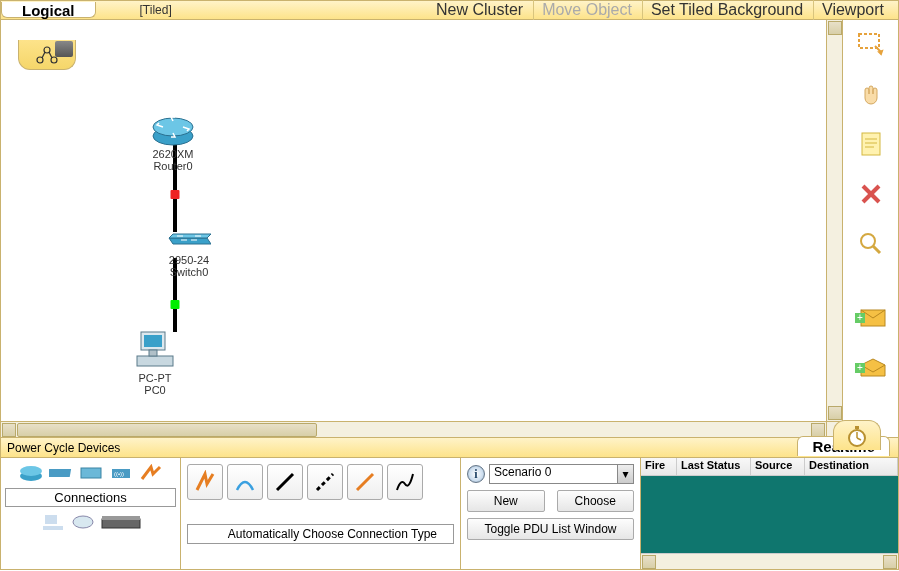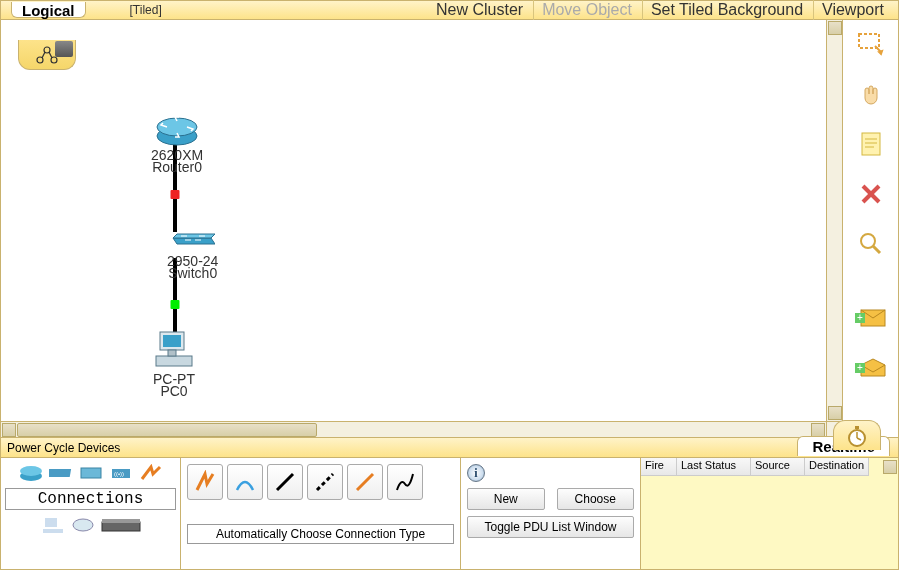--- a/index.html
+++ b/index.html
@@ -11,24 +11,23 @@
     height: 20px;
     background: linear-gradient(to bottom, #fff3c8, #fde38a);
     border: 1px solid #c9b26e;
     position: relative;
   }
   .topbar .mode-tab {
     background: #fff;
     border: 1px solid #c9b26e;
     border-top: none;
     border-radius: 0 0 6px 6px;
-    padding: 0 10px;
+    padding: 0 20px;
     font-weight: bold;
     font-size: 15px;
-    margin-left: 10px;
     height: 16px;
     line-height: 17px;
   }
   .topbar .root { margin-left: 44px; color: #333; font-size: 12px; }
   .topbar .right-btns { position: absolute; right: 6px; display: flex; gap: 2px; }
   .topbar .btn {
     font-size: 16px; color: #333; padding: 1px 8px; border: none; background: transparent; cursor: pointer;
     border-left: 1px solid #d8c47d;
   }
   .topbar .btn.disabled { color: #aaa; }
@@ -71,21 +70,21 @@
     background: #fff;
     overflow: hidden;
   }
   .canvas {
     position: relative;
     width: 100%;
     height: 396px;
     background: #fff;
   }
   
-  .device { position: absolute; text-align: center; font-size: 14px; color: #333; }
+  .device { position: absolute; text-align: center; font-size: 11px; color: #333; }
   .device .label { line-height: 12px; }
   
   .router-icon { width: 44px; height: 32px; }
   .switch-icon { width: 44px; height: 22px; }
   .pc-icon { width: 40px; height: 40px; }
   
   .link-line { position: absolute; background: #000; width: 4px; left: 50%; transform: translateX(-50%); }
   .port-dot { position: absolute; width: 9px; height: 9px; border-radius: 1px; left: 50%; transform: translateX(-50%); }
   .port-red { background: #e22; }
   .port-green { background: #0e0; }
@@ -163,38 +162,38 @@
   
   .device-picker {
     width: 180px;
     padding: 4px;
     background: #fff;
     display:flex; flex-direction:column; gap:4px;
   }
   .dev-row { display:flex; gap:6px; align-items:center; justify-content:center; flex-wrap:wrap; padding:2px;}
   .dev-small { width:24px; height:18px; }
   .dev-picker-label {
-    border: 1px solid #999; text-align:center; font-size:16px; padding:1px 0; background:#fff;font-family:Liberation Mono, monospace;
+    border: 1px solid #999; text-align:center; font-size:13px; padding:1px 0; background:#fff;
   }
   
   .conn-types {
     width: 280px;
     background: #fff;
     padding: 6px 6px 0 6px;
     display:flex; flex-direction:column; gap:6px;
   }
   .conn-btns { display:flex; gap:4px; }
   .conn-btn {
     width: 36px; height: 36px;
     border: 1px solid #aaa;
     background: linear-gradient(#fff,#eee);
     border-radius: 3px;
     display:flex; align-items:center; justify-content:center;
   }
-  .conn-desc { border:1px solid #999; text-align:center; font-size:12px; padding:2px 8px; margin-top: 18px;}
+  .conn-desc { border:1px solid #999; text-align:right; font-size:12px; padding:2px 16px; margin-top: 18px;}
   
   .scenario-pane {
     width: 180px;
     background: #fff;
     padding: 6px;
     display:flex; flex-direction:column; gap:6px;
   }
   .scenario-row1 { display:flex; align-items:center; gap:4px; }
   .info-btn {
     width:18px; height:18px; border-radius:50%;
@@ -206,23 +205,24 @@
   .scenario-select .arrow { position:absolute; right:0; top:0; width:16px; height:18px; background:linear-gradient(#eee,#ccc); border-left:1px solid #888; display:flex;align-items:center;justify-content:center;}
   .small-btn {
     height: 22px; border:1px solid #aaa; background:linear-gradient(#fdfdfd,#e6e6e6);
     font-size:12px; border-radius:2px; padding:0 8px; cursor:pointer;
   }
   .scenario-row2 { display:flex; gap:12px; }
   .scenario-row2 .small-btn { flex:1; }
   
   .pdu-pane {
     flex: 1;
-    background: #fef9c3;
-    display:flex; 
+    background: #0f766e;
+    display:flex; flex-direction:column;
     border-right: none !important;
+    font-weight: bold;
   }
   .pdu-header { display:flex; height:18px; border-bottom:1px solid #ccc; background:linear-gradient(#f8f8f8,#e8e8e8); }
   .pdu-header .col { border-right:1px solid #ccc; font-size:11px; padding:1px 4px; white-space:nowrap; }
   .pdu-body { flex:1; position:relative; }
   .pdu-hscroll { height:16px; background:#f4f0e0; border-top:1px solid #ccc; position:relative;}
   .pdu-hscroll .arrow { position:absolute; top:1px; width:14px; height:14px; background: linear-gradient(#e8e0c8,#d8cfa8); border:1px solid #b9a96a; }
   .pdu-hscroll .arrow.l { left:1px; } .pdu-hscroll .arrow.r { right:1px; }
 </style>
 </head>
 <body>
@@ -273,21 +273,21 @@
       <div class="device" style="left:166px; top:210px;">
         <svg class="switch-icon" viewBox="0 0 44 22">
           <path d="M2 8 L40 8 L44 14 L6 14 Z" fill="#3aa0c9" stroke="#2a7090"></path>
           <path d="M2 8 L40 8 L44 4 L6 4 Z" fill="#6cc6e6" stroke="#2a7090"></path>
           <path d="M10 6 l6 0 M28 6 l6 0 M14 10 l6 0 M24 10 l6 0" stroke="#fff" stroke-width="1"></path>
         </svg>
         <div class="label">2950-24</div>
         <div class="label">Switch0</div>
       </div>
 
-      <div class="device" style="left:152px; top:310px;">
+      <div class="device" style="left:134px; top:310px;">
         <svg class="pc-icon" viewBox="0 0 40 40">
           <rect x="6" y="2" width="24" height="18" fill="#dde8ee" stroke="#5a7a8a"></rect>
           <rect x="9" y="5" width="18" height="12" fill="#3aa0c9"></rect>
           <rect x="2" y="26" width="36" height="10" fill="#c8d8e0" stroke="#5a7a8a"></rect>
           <rect x="14" y="20" width="8" height="6" fill="#b0c0c8" stroke="#5a7a8a"></rect>
         </svg>
         <div class="label">PC-PT</div>
         <div class="label">PC0</div>
       </div>
 
@@ -442,20 +442,24 @@
         </div>
     </div>
     <div class="conn-desc">Automatically Choose Connection Type</div>
   </div>
 
   <div class="scenario-pane">
     <div class="scenario-row1">
       <div class="info-btn">
           <span>i</span>
         </div>
+      <div class="scenario-select">
+        <span>Scenario 0</span>
+        <div class="arrow">▾</div>
+      </div>
     </div>
     <div class="scenario-row2">
       <button class="small-btn">New</button>
       <button class="small-btn">Choose</button>
     </div>
     <button class="small-btn">Toggle PDU List Window</button>
   </div>
 
   <div class="pdu-pane">
     <div class="pdu-header">

